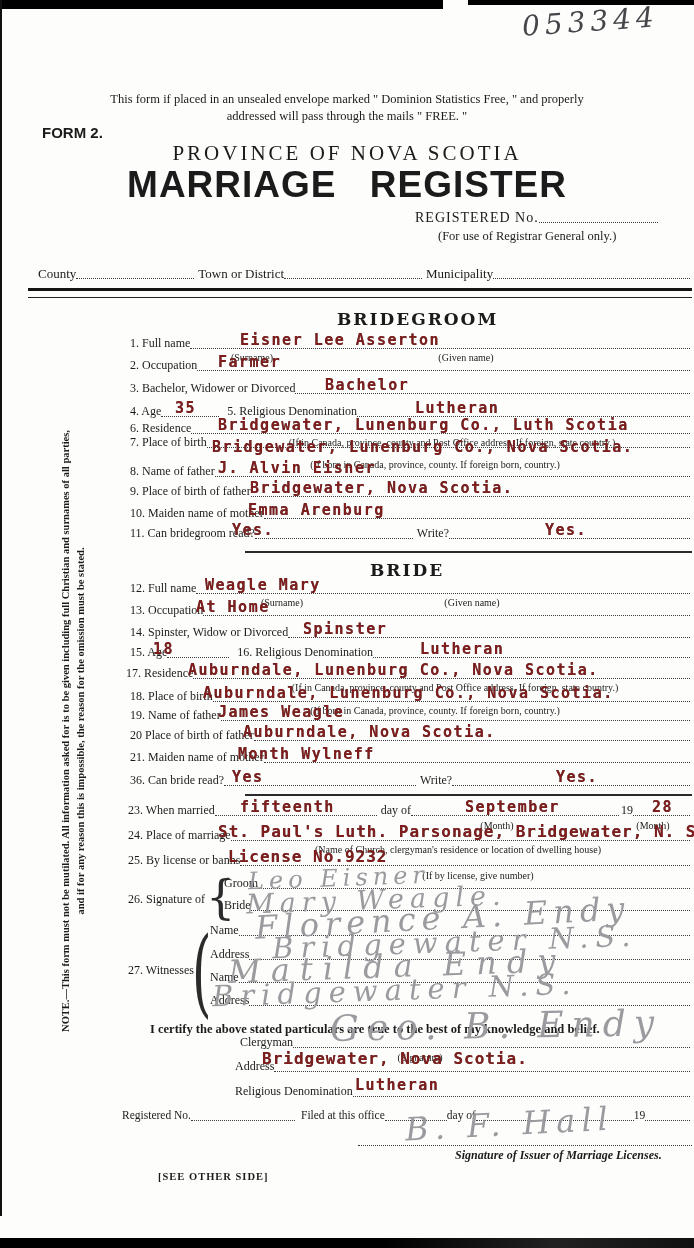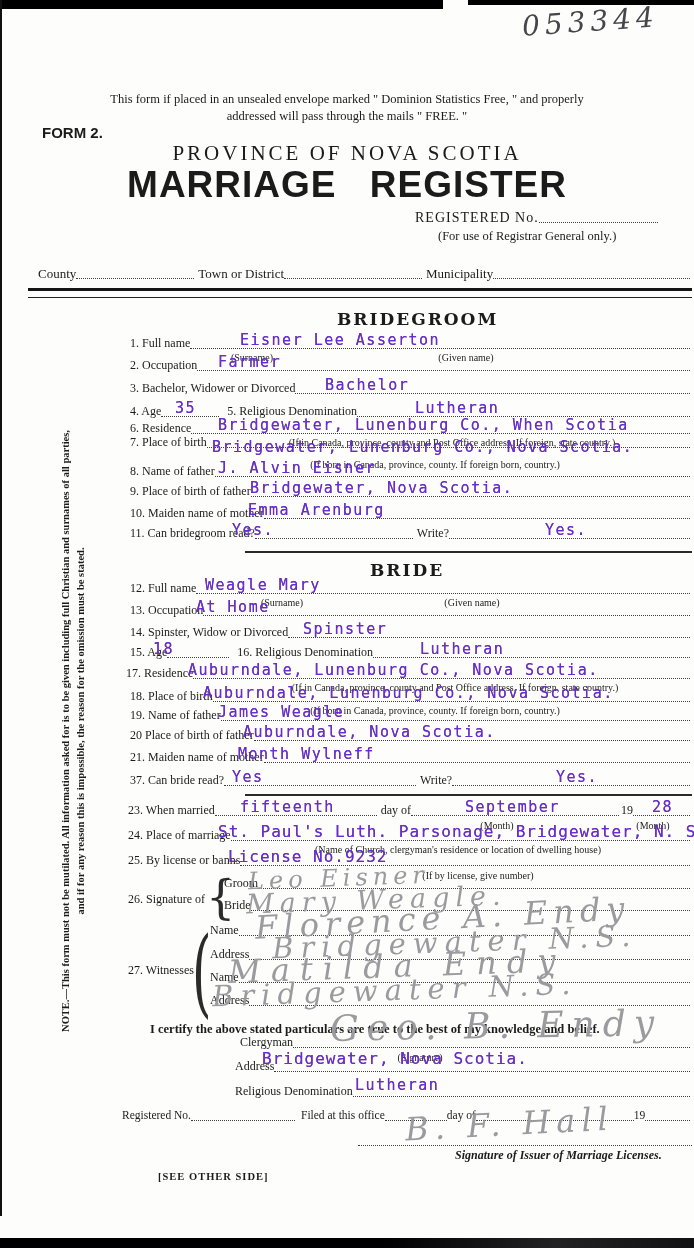--- a/index.html
+++ b/index.html
@@ -6,22 +6,22 @@
   .page{position:relative;width:694px;height:1248px;background:#fdfdfb;overflow:hidden;
         font-family:"Liberation Serif",serif;color:#1b1b1b;}
   .bar{position:absolute;background:#000;}
   .edge-left{position:absolute;left:0;top:0;width:2px;height:1216px;background:#111;}
   .abs{position:absolute;white-space:nowrap;}
   .lbl{font-size:12px;white-space:nowrap;line-height:13px;}
   .sm{font-size:11.5px;}
   .row{position:absolute;display:flex;align-items:flex-end;}
   .dots{border-bottom:1px dotted #3c3c3c;height:3px;margin-bottom:1px;}
   .grow{flex:1;}
-  .typed{position:absolute;font-family:"DejaVu Sans Mono",monospace;font-weight:normal;
-         font-size:15px;letter-spacing:1.5px;color:#6d28d9;white-space:nowrap;
+  .typed{position:absolute;font-family:"DejaVu Sans Mono",monospace;font-weight:bold;
+         font-size:15px;letter-spacing:1.5px;color:#7f1d1d;white-space:nowrap;
          text-shadow:0 0 0.5px #666;line-height:15px;}
   .typed.big{font-size:16px;letter-spacing:1px;}
   .hw{position:absolute;font-family:"DejaVu Serif",serif;font-style:italic;
       color:#9b9b9f;white-space:nowrap;line-height:1;}
   .hint{position:absolute;font-size:10px;color:#222;white-space:nowrap;
         transform:translateX(-50%);line-height:10px;}
   .sechead{position:absolute;font-weight:bold;font-size:17px;letter-spacing:2px;
            font-family:"DejaVu Serif",serif;line-height:18px;}
   .center{left:0;right:0;text-align:center;}
   .rule2{position:absolute;left:28px;width:664px;height:6px;
@@ -99,21 +99,21 @@
     <span class="lbl" style="margin-left:8px">5. Religious Denomination</span>
     <i class="dots grow"></i>
   </div>
   <div class="typed" style="top:401px;left:175px">35</div>
   <div class="typed" style="top:401px;left:415px">Lutheran</div>
 
   <div class="row" style="top:422px;left:130px;right:4px">
     <span class="lbl">6. Residence</span>
     <i class="dots grow"></i>
   </div>
-  <div class="typed" style="top:418px;left:218px">Bridgewater, Lunenburg Co., When Scotia</div>
+  <div class="typed" style="top:418px;left:218px">Bridgewater, Lunenburg Co., Luth Scotia</div>
   <div class="hint" style="top:438px;left:452px">(If in Canada, province, county and Post Office address.   If foreign, state country.)</div>
 
   <div class="row" style="top:436px;left:130px;right:4px">
     <span class="lbl">7. Place of birth</span>
     <i class="dots grow"></i>
   </div>
   <div class="typed" style="top:440px;left:212px">Bridgewater, Lunenburg Co., Nova Scotia.</div>
   <div class="hint" style="top:460px;left:435px">(If born in Canada, province, county.   If foreign born, country.)</div>
 
   <div class="row" style="top:465px;left:130px;right:4px">
@@ -202,21 +202,21 @@
   </div>
   <div class="typed" style="top:725px;left:243px">Auburndale, Nova Scotia.</div>
 
   <div class="row" style="top:751px;left:130px;right:4px">
     <span class="lbl">21. Maiden name of mother</span>
     <i class="dots grow"></i>
   </div>
   <div class="typed" style="top:747px;left:238px">Month Wylneff</div>
 
   <div class="row" style="top:774px;left:130px;right:4px">
-    <span class="lbl">37. Can bride read?</span>
+    <span class="lbl">36. Can bride read?</span>
     <i class="dots" style="width:192px"></i>
     <span class="lbl" style="margin-left:4px">Write?</span>
     <i class="dots grow"></i>
   </div>
   <div class="typed" style="top:770px;left:232px">Yes</div>
   <div class="typed" style="top:770px;left:556px">Yes.</div>
 
   <div class="rule1" style="top:794px;left:245px;width:447px"></div>
 
   <div class="row" style="top:804px;left:128px;right:4px">

